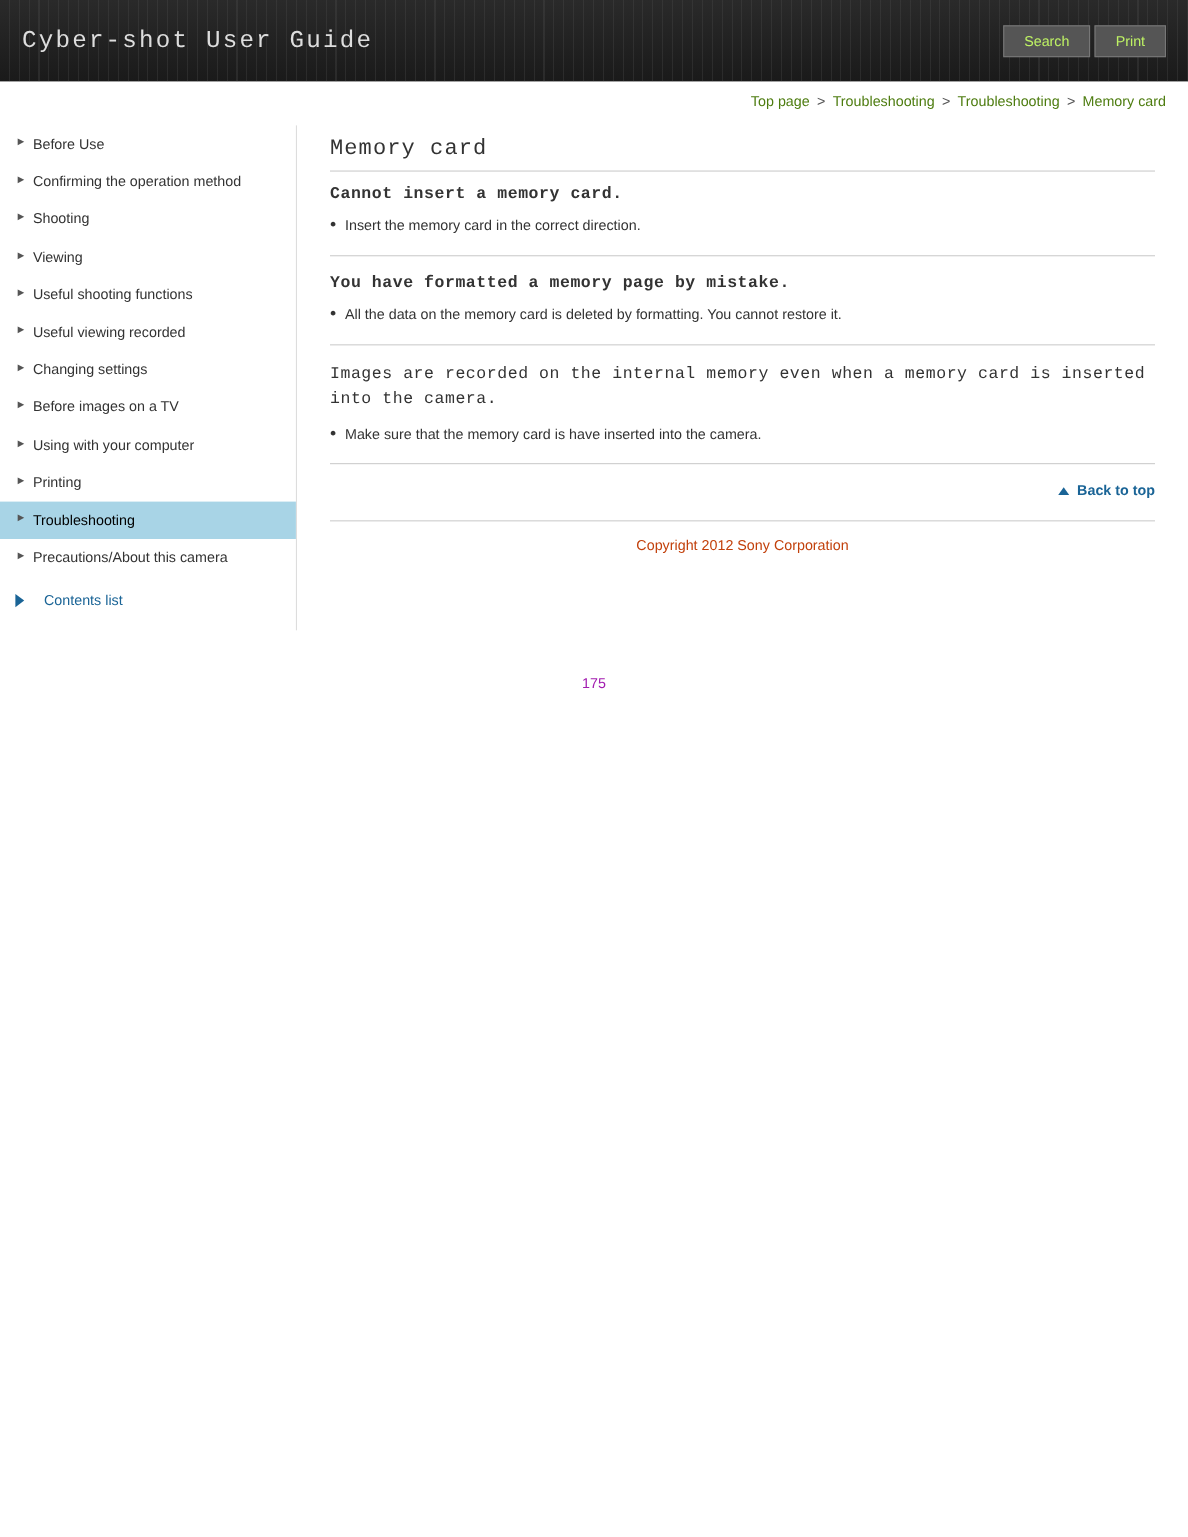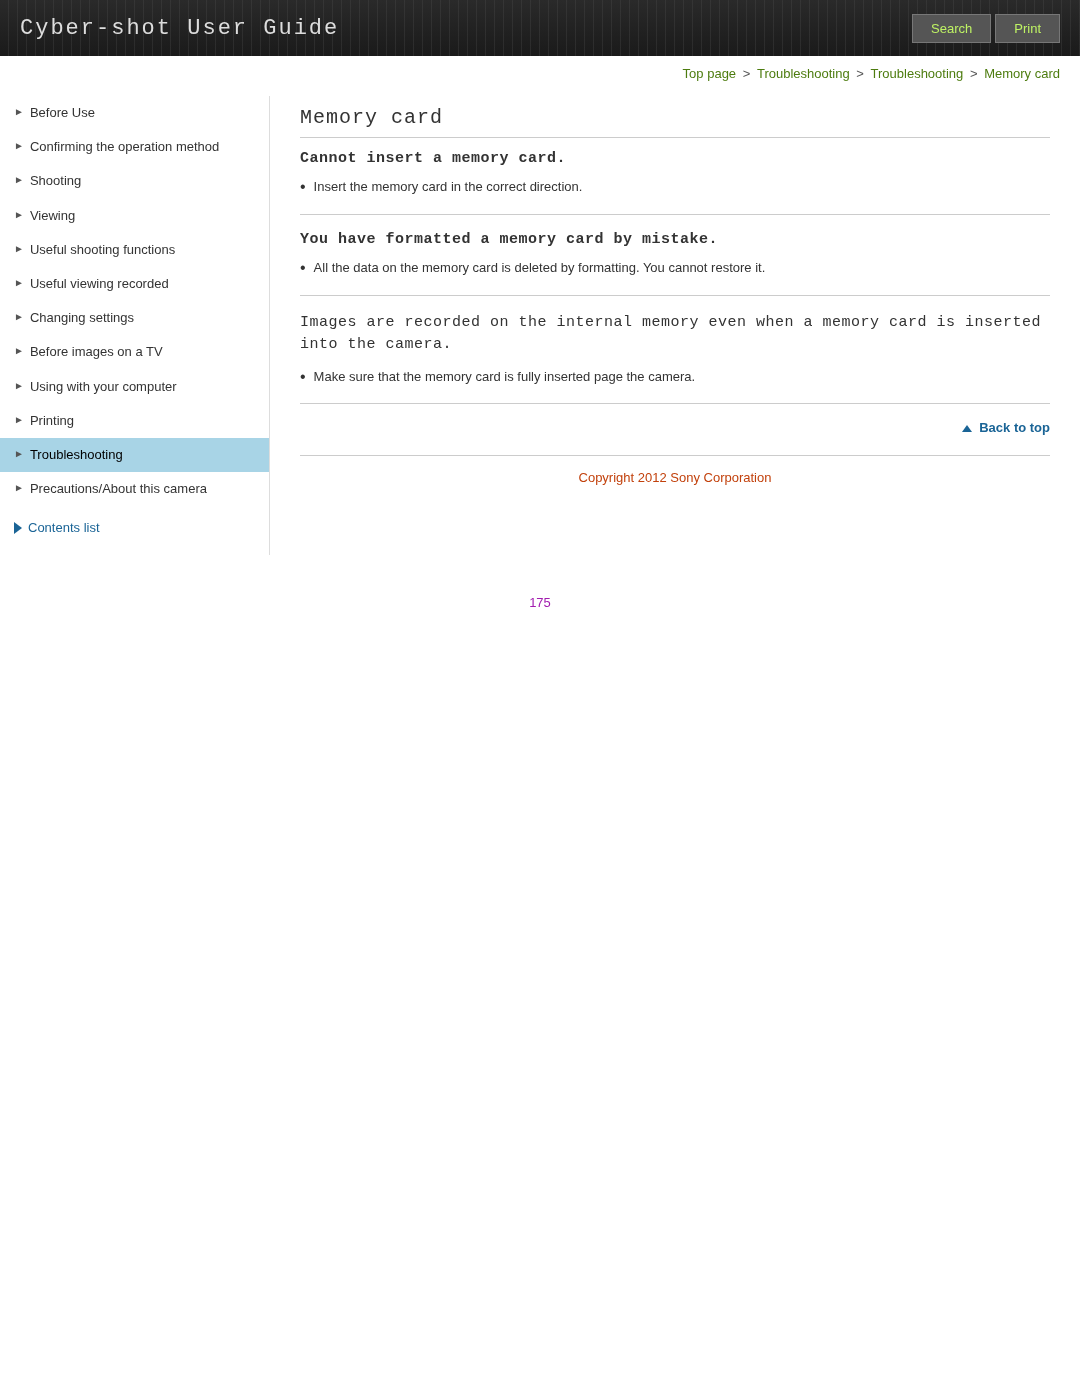--- a/index.html
+++ b/index.html
@@ -12,21 +12,21 @@
       min-height: 1397px;
     }
 
     
     .header {
       background: linear-gradient(to bottom, #2a2a2a, #1a1a1a);
       display: flex;
       align-items: center;
       justify-content: space-between;
       padding: 0 20px;
-      height: 56px;
+      height: 74px;
       position: relative;
       overflow: hidden;
     }
     .header::before {
       content: '';
       position: absolute;
       top: 0; left: 0; right: 0; bottom: 0;
       background: repeating-linear-gradient(
         90deg,
         transparent,
@@ -104,21 +104,21 @@
       margin-right: 6px;
       font-size: 10px;
       margin-top: 2px;
       flex-shrink: 0;
     }
     .sidebar-label { line-height: 1.4; }
     .sidebar-footer {
       padding: 14px 14px 0;
       display: flex;
       align-items: center;
-      gap: 6px;
+      gap: 18px;
       font-size: 13px;
       color: #1a6496;
       cursor: pointer;
     }
     .arrow-right {
       display: inline-block;
       width: 0;
       height: 0;
       border-top: 6px solid transparent;
       border-bottom: 6px solid transparent;
@@ -308,34 +308,34 @@
       <p class="section-heading">Cannot insert a memory card.</p>
       <div class="bullet-item">
         <span class="bullet-dot">•</span>
         <span>Insert the memory card in the correct direction.</span>
       </div>
     </div>
 
     <hr class="section-divider">
 
     <div>
-      <p class="section-heading">You have formatted a memory card by mistake.</p>
+      <p class="section-heading">You have formatted a memory page by mistake.</p>
       <div class="bullet-item">
         <span class="bullet-dot">•</span>
         <span>All the data on the memory card is deleted by formatting. You cannot restore it.</span>
       </div>
     </div>
 
     <hr class="section-divider">
 
     <div>
       <p class="section-heading-long">Images are recorded on the internal memory even when a memory card is inserted into the camera.</p>
       <div class="bullet-item">
         <span class="bullet-dot">•</span>
-        <span>Make sure that the memory card is fully inserted page the camera.</span>
+        <span>Make sure that the memory card is have inserted into the camera.</span>
       </div>
     </div>
 
     <hr class="section-divider">
 
     <div class="back-to-top">
       <a href="#">
         <span class="triangle-up"></span>
         <span>Back to top</span>
       </a>

